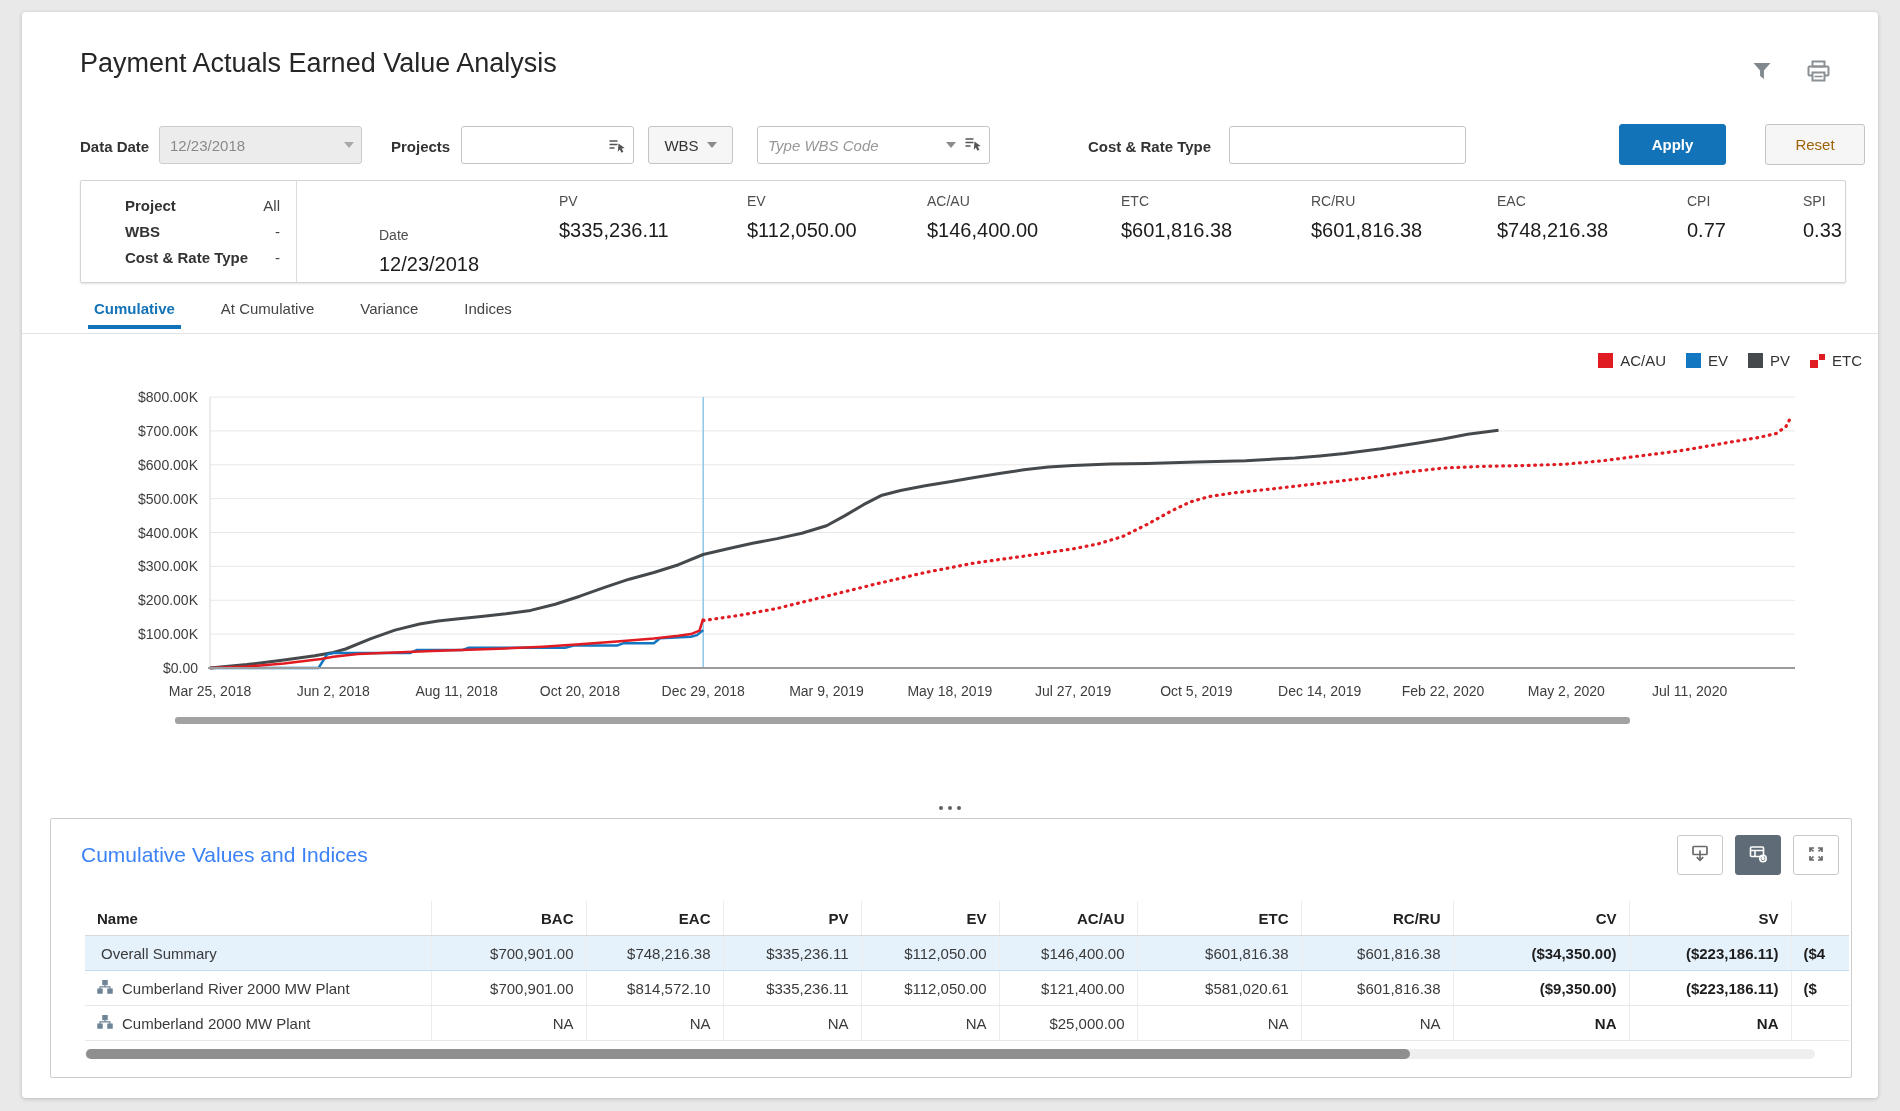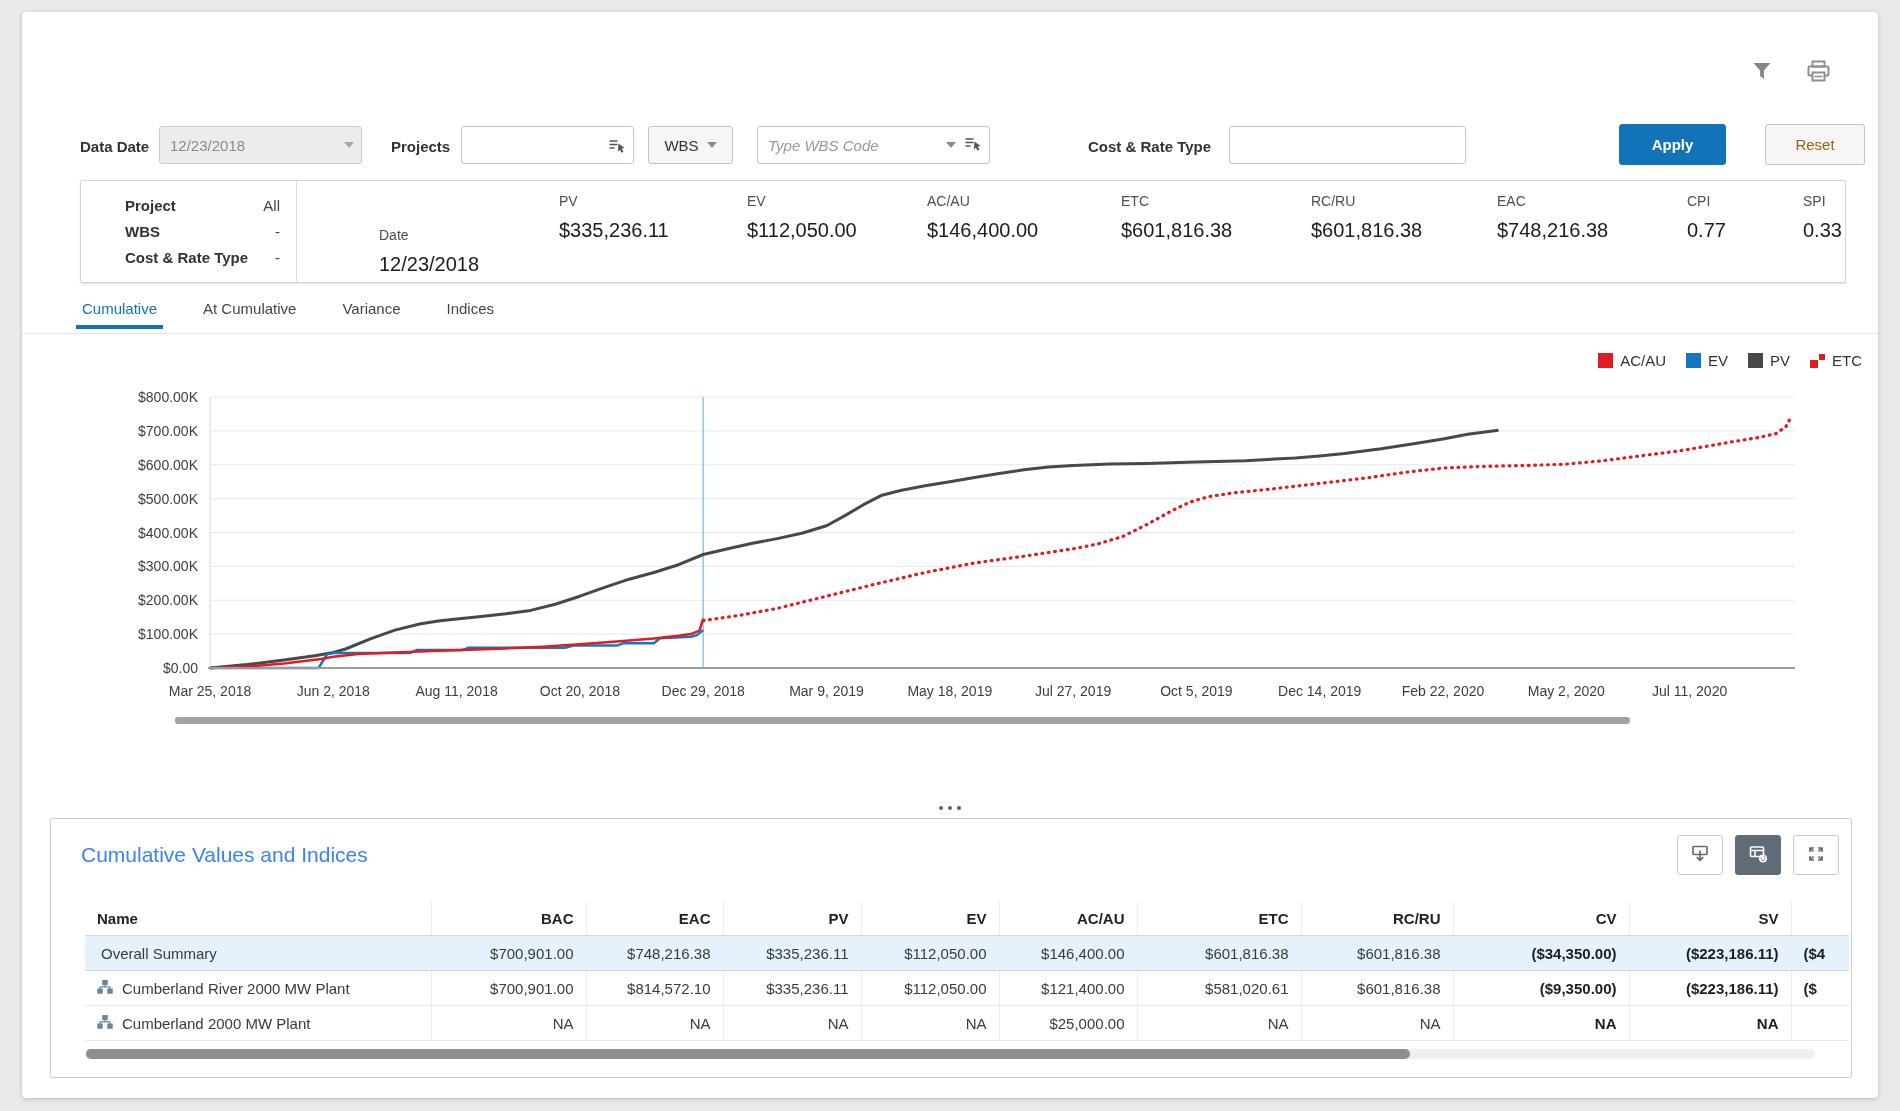--- a/index.html
+++ b/index.html
@@ -41,21 +41,21 @@
   .sum-left-row .l{font-weight:bold;color:#333;margin-left:24px;}
   .sum-left-row .v{color:#444;}
   .metric{position:absolute;top:12px;}
   .metric .metric-label{font-size:14px;color:#4e4e4e;}
   .metric .metric-value{font-size:20px;color:#1c1c1c;margin-top:10px;}
 
   
   .tabs{position:absolute;left:0;top:282px;width:100%;height:40px;border-bottom:1px solid #e3e3e3;
     display:flex;align-items:flex-start;padding-left:58px;box-sizing:border-box;}
   .tab{margin-right:42px;font-size:15px;color:#444;padding:6px 2px 12px;cursor:pointer;position:relative;}
-  .tab.active{color:#1273b8;font-weight:normal;}
+  .tab.active{color:#1273b8;font-weight:bold;margin-left:12px;}
   .tab.active::after{content:"";position:absolute;left:-4px;right:-4px;bottom:0;height:4px;background:#1273b8;}
 
   
   .legend{position:absolute;right:16px;top:340px;display:flex;gap:20px;align-items:center;}
   .legend-item{display:flex;align-items:center;gap:7px;font-size:15px;color:#333;cursor:pointer;}
   .swatch{width:15px;height:15px;}
   .swatch-broken{width:15px;height:15px;position:relative;}
   .swatch-broken i{position:absolute;display:block;}
   .swatch-broken .b1{left:0;bottom:0;width:8px;height:8px;}
   .swatch-broken .b2{right:0;top:1px;width:6px;height:6px;}
@@ -89,20 +89,21 @@
   tr.selected td{background:#e5f1fb;border-top:1px solid #c3dcf0;border-bottom:1px solid #c3dcf0;}
   .name-cell{display:flex;align-items:center;gap:9px;text-align:right;}
   .hscroll-track{position:absolute;left:34px;top:230px;width:1730px;height:10px;background:#efefef;border-radius:5px;}
   .hscroll-thumb{position:absolute;left:1px;top:0;width:1324px;height:10px;background:#8f8f8f;border-radius:5px;cursor:pointer;}
 </style>
 </head>
 <body>
 
 <div class="card">
 
+  <div class="page-title">Payment Actuals Earned Value Analysis</div>
 
   <button class="top-icon-btn funnel">
     <span>
       <svg width="24" height="24" viewBox="0 0 24 24">
           <path d="M3.5 3h17l-6.6 7.6V19l-3.8-2.9v-5.5z" fill="#80888d"></path>
         </svg>
     </span>
   </button>
   <button class="top-icon-btn printer">
     <span>

